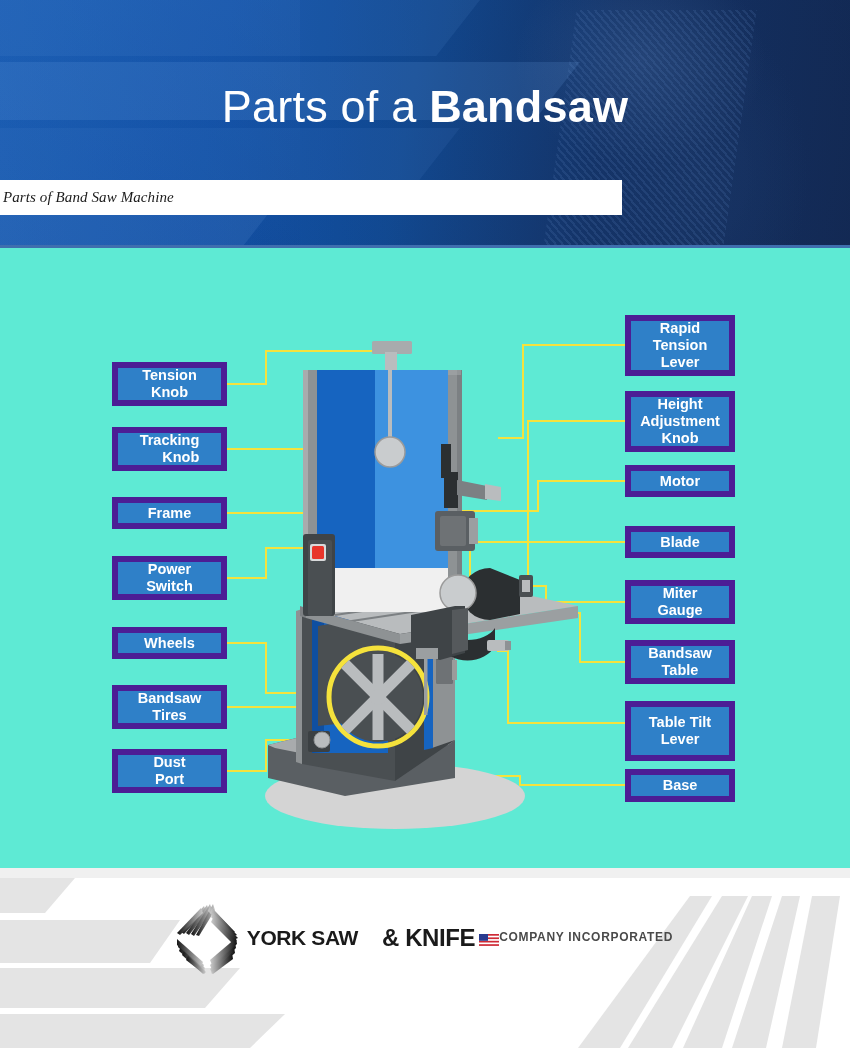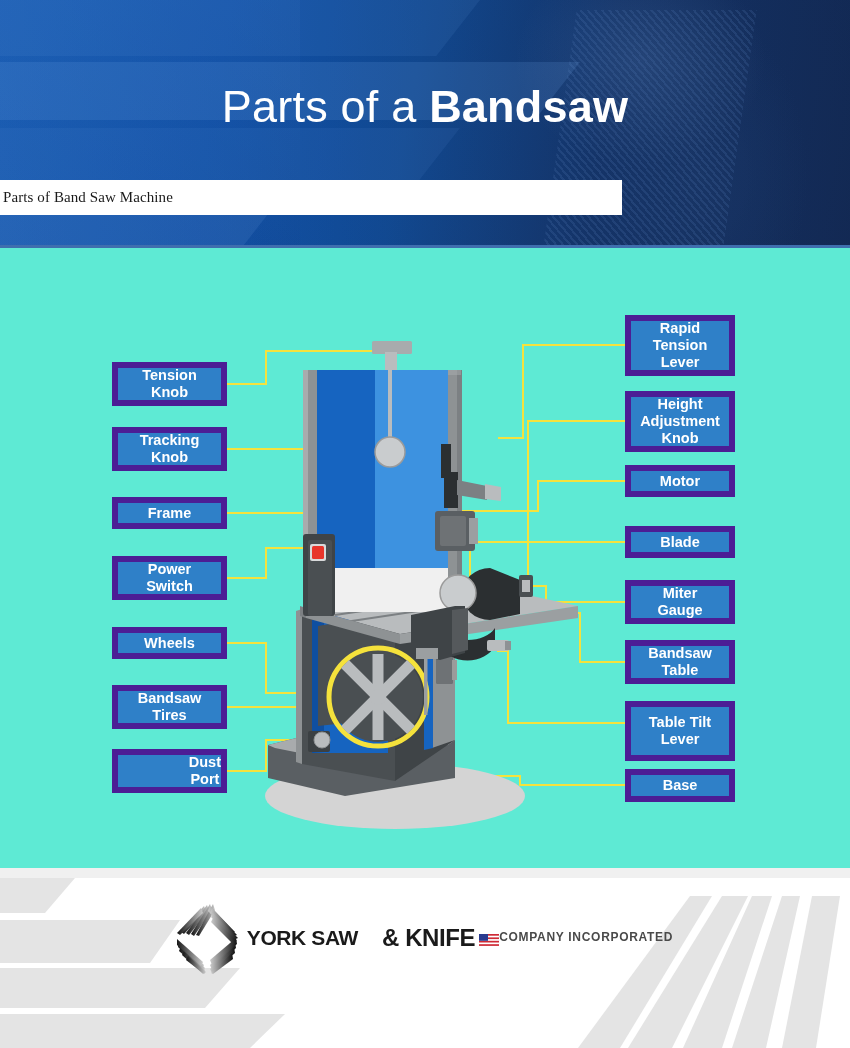--- a/index.html
+++ b/index.html
@@ -46,21 +46,21 @@
     position: absolute; left: 0; top: 84px; width: 850px;
     text-align: center; color: #ffffff;
     font-size: 45px; letter-spacing: 0.2px; line-height: 1;
     font-weight: 400; z-index: 4; white-space: nowrap;
   }
   .hdr-title b { font-weight: 700; }
 
   .subtitle-bar {
     position: absolute; left: 0; top: 180px; width: 622px; height: 35px;
     background: #ffffff; z-index: 5;
-    display: flex; align-items: center;
+    display: flex; align-items: center; font-style: italic;
   }
   .subtitle-text {
     font-family: "Liberation Serif", serif;
     font-size: 15px; color: #1a1a1a; padding-left: 3px; letter-spacing: 0.1px;
   }
   .hdr-bottomline {
     position:absolute; left:0; top:245px; width:850px; height:3px;
     background:#3f6fae; z-index:6;
   }
 
@@ -281,39 +281,39 @@
 
         <rect x="441" y="196" width="10" height="34" fill="#2b2f31"></rect>
 
       </g>
     </svg>
 
     <div class="label-box" style="left:112px;top:114px;width:115px;height:44px;">
       <span style="white-space:pre-line;">Tension
 Knob</span>
     </div>
-    <div class="label-box" style="left:112px;top:179px;width:115px;height:44px;">
+    <div class="label-box" style="left:112px;top:179px;width:115px;height:44px;text-align:right;">
       <span style="white-space:pre-line;">Tracking
 Knob</span>
     </div>
     <div class="label-box" style="left:112px;top:308px;width:115px;height:44px;">
       <span style="white-space:pre-line;">Power
 Switch</span>
     </div>
     <div class="label-box" style="left:112px;top:249px;width:115px;height:32px;">
       <span style="white-space:pre-line;">Frame</span>
     </div>
     <div class="label-box" style="left:112px;top:379px;width:115px;height:32px;">
       <span style="white-space:pre-line;">Wheels</span>
     </div>
     <div class="label-box" style="left:112px;top:437px;width:115px;height:44px;">
       <span style="white-space:pre-line;">Bandsaw
 Tires</span>
     </div>
-    <div class="label-box" style="left:112px;top:501px;width:115px;height:44px;justify-content:flex-end;">
+    <div class="label-box" style="left:112px;top:501px;width:115px;height:44px;">
       <span style="white-space:pre-line;">Dust
 Port</span>
     </div>
 
     <div class="label-box" style="left:625px;top:67px;width:110px;height:61px;">
       <span style="white-space:pre-line;">Rapid
 Tension
 Lever</span>
     </div>
     <div class="label-box" style="left:625px;top:143px;width:110px;height:61px;">

